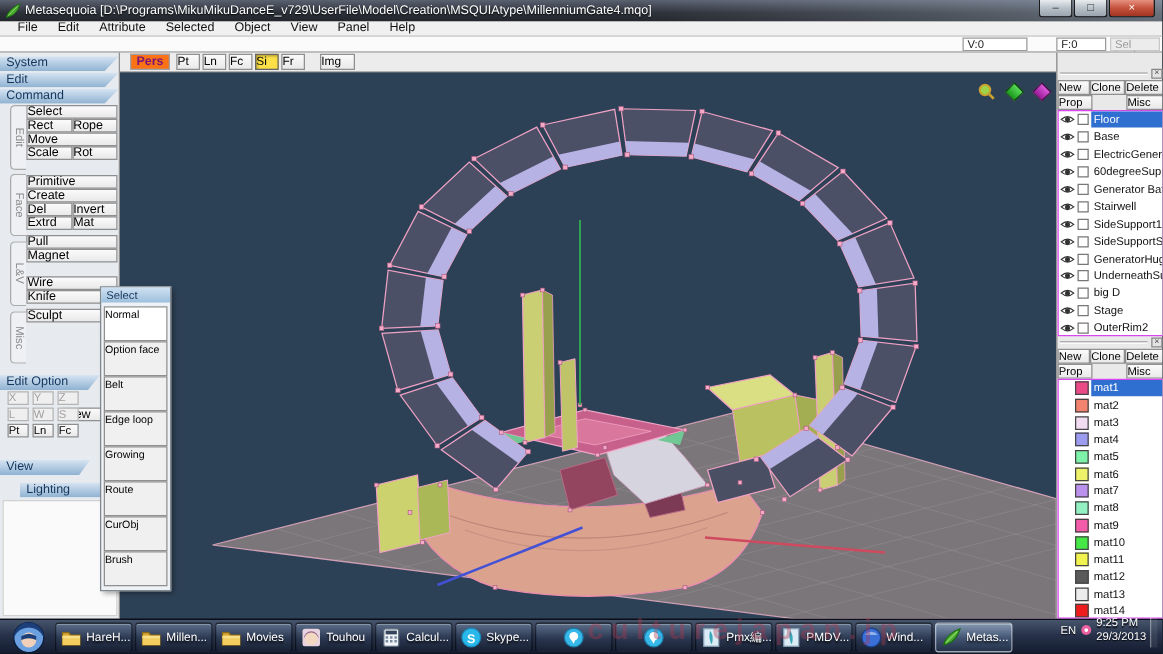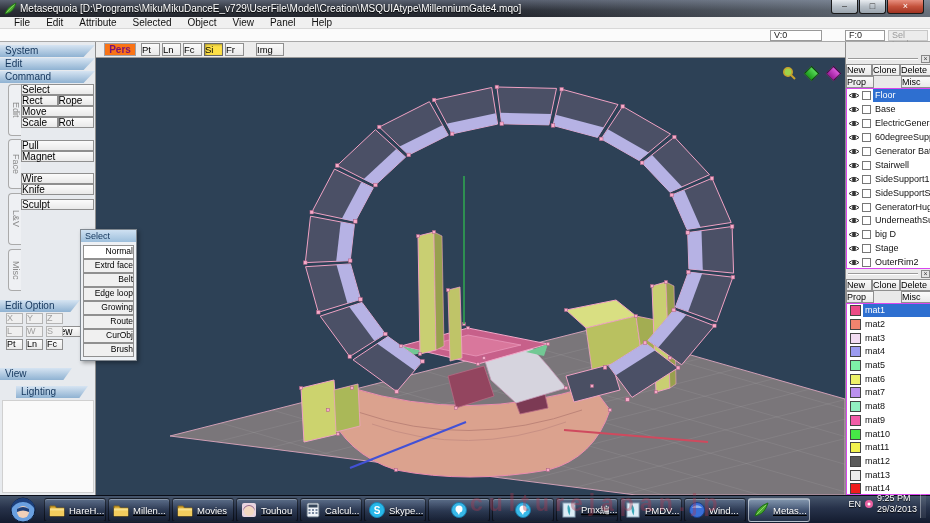--- a/index.html
+++ b/index.html
@@ -43,21 +43,21 @@
   #eo-hdr{top:258px;width:80px;}
   .eo-row{position:absolute;left:6px;display:flex;gap:3px;}
   .eo-btn{width:17px;height:11px;line-height:9px;font-size:9px;}
   .eo-btn.dis{color:#a0a0a0;border-color:#b4b4b4;background:#efefef;}
   #whitebox{position:absolute;left:2px;top:358px;width:92px;height:93px;background:#fafafa;border:1px solid #d0d0d0;}
 
   
   #popup{left:80px;top:229px;width:57px;z-index:10;background:#eef1f5;border:1px solid #808890;box-shadow:2px 2px 4px rgba(0,0,0,.35);}
   #popup-title{height:12px;background:linear-gradient(#cfe1f2,#9dbfdc);font-size:9px;line-height:12px;padding-left:4px;color:#14365c;}
   #popup-btns{padding:3px 2px;}
-  .pop-btn{height:14px;line-height:10px;font-size:8.5px;margin-bottom:0;background:#f0f0f0;border:1px solid #909090;text-align:right;}
+  .pop-btn{height:28px;line-height:10px;font-size:8.5px;margin-bottom:0;background:#f0f0f0;border:1px solid #909090;text-align:left;}
   .pop-btn.active{background:#fff;}
 
   
   #vptoolbar{left:96px;top:42px;width:749px;height:16px;background:#ececec;border-bottom:1px solid #9a9a9a;display:flex;align-items:center;padding-left:8px;gap:2px;}
   #pers-tab{width:32px;height:13px;line-height:11px;text-align:center;font-weight:bold;color:#7a1278;border:1px solid #a0a0a8;background:#f97316;font-size:10px;margin-right:3px;}
   .vp-toggle{width:19px;height:13px;line-height:11px;font-size:9.5px;}
   .vp-toggle.pressed{background:#fde047;border-color:#666;box-shadow:inset 1px 1px 2px rgba(0,0,0,.3);}
   #img-btn{width:28px;height:13px;line-height:11px;margin-left:10px;font-size:9.5px;}
   #viewport{left:96px;top:58px;width:749px;height:437px;background:#2d4156;}
   .vicon{position:absolute;width:15px;height:15px;}
@@ -76,21 +76,21 @@
   .eye{width:12px;height:11px;margin-left:1px;flex:none;}
   .cb{width:9px;height:9px;border:1px solid #777;background:#fff;margin:0 2px;flex:none;}
   .rlabel{flex:1;font-size:9px;line-height:13px;padding-left:2px;white-space:nowrap;overflow:hidden;height:13px;color:#111;}
   .rlabel.sel{background:#2e6fd0;color:#fff;}
   .swatch{width:11px;height:11px;border:1px solid #444;margin:0 2px 0 3px;flex:none;}
 
   
   #taskbar{left:0;top:495px;width:930px;height:28px;background:linear-gradient(#46556b,#27324a 45%,#131b2e);border-top:1px solid #0a0e18;}
   #start-btn{position:absolute;left:6px;top:1px;width:34px;height:26px;}
   #tb-buttons{position:absolute;left:44px;top:2px;display:flex;gap:2px;}
-  .tb-btn{width:62px;height:24px;border:1px solid rgba(0,0,0,.55);border-radius:3px;background:linear-gradient(rgba(140,165,200,.38),rgba(70,90,120,.22) 55%,rgba(30,40,60,.25));box-shadow:inset 0 1px 0 rgba(255,255,255,.28);display:flex;align-items:center;padding-left:3px;gap:3px;overflow:hidden;text-decoration:underline;}
+  .tb-btn{width:62px;height:24px;border:1px solid rgba(0,0,0,.55);border-radius:3px;background:linear-gradient(rgba(140,165,200,.38),rgba(70,90,120,.22) 55%,rgba(30,40,60,.25));box-shadow:inset 0 1px 0 rgba(255,255,255,.28);display:flex;align-items:center;padding-left:3px;gap:3px;overflow:hidden;}
   .tb-btn.active{background:linear-gradient(rgba(190,215,240,.55),rgba(110,140,180,.38) 55%,rgba(60,80,110,.4));border-color:rgba(255,255,255,.5);}
   .tb-label{color:#fff;font-size:9.5px;text-shadow:0 1px 2px #000;white-space:nowrap;overflow:hidden;}
   .tb-icon{width:18px;height:18px;flex:none;}
   #tray{position:absolute;right:4px;top:0;height:16px;display:flex;align-items:center;gap:3px;}
   #tray-lang{color:#fff;font-size:9px;text-shadow:0 1px 1px #000;}
   #clock{color:#fff;font-size:9px;line-height:11px;text-shadow:0 1px 1px #000;}
   #show-desktop{width:6px;height:28px;border-left:1px solid rgba(255,255,255,.35);background:rgba(255,255,255,.08);}
   #watermark{position:absolute;left:470px;top:490px;width:455px;font-size:23px;font-weight:bold;letter-spacing:6px;color:rgba(170,55,80,.38);z-index:30;pointer-events:none;white-space:nowrap;overflow:hidden;}
 </style>
 </head>
@@ -137,20 +137,36 @@
         <div class="cmd-row">
           <div class="btn cmd-btn">Rect</div>
           <div class="btn cmd-btn">Rope</div>
         </div>
         <div class="cmd-row">
           <div class="btn cmd-btn">Move</div>
         </div>
         <div class="cmd-row">
           <div class="btn cmd-btn">Scale</div>
           <div class="btn cmd-btn">Rot</div>
+        </div>
+      </div>
+      <div class="cmd-group g2">
+        <div class="cmd-row">
+          <div class="btn cmd-btn">Primitive</div>
+        </div>
+        <div class="cmd-row">
+          <div class="btn cmd-btn">Create</div>
+        </div>
+        <div class="cmd-row">
+          <div class="btn cmd-btn">Del</div>
+          <div class="btn cmd-btn">Invert</div>
+        </div>
+        <div class="cmd-row">
+          <div class="btn cmd-btn">Extrd</div>
+          <div class="btn cmd-btn">Mat</div>
         </div>
       </div>
       <div class="cmd-group g3">
         <div class="cmd-row">
           <div class="btn cmd-btn">Pull</div>
         </div>
         <div class="cmd-row">
           <div class="btn cmd-btn">Magnet</div>
         </div>
       </div>
@@ -376,21 +392,21 @@
     <line x1="9" y1="9" x2="13" y2="13" stroke="#c9a12c" stroke-width="2"></line>
   </svg>
   <div class="vicon diamond" style="left:710px;top:10px;background:linear-gradient(#5ada5a,#1a9a1a);"></div>
   <div class="vicon diamond" style="left:732px;top:10px;background:linear-gradient(#da5ada,#9a1a9a);"></div>
 </div>
 
 <div id="popup" class="abs">
   <div id="popup-title">Select</div>
   <div id="popup-btns">
       <div class="pop-btn active">Normal</div>
-      <div class="pop-btn">Extrd face</div>
+      <div class="pop-btn">Option face</div>
       <div class="pop-btn">Belt</div>
       <div class="pop-btn">Edge loop</div>
       <div class="pop-btn">Growing</div>
       <div class="pop-btn">Route</div>
       <div class="pop-btn">CurObj</div>
       <div class="pop-btn">Brush</div>
     </div>
 </div>
 
 <div id="rightpanel" class="abs">
@@ -519,21 +535,21 @@
   </div>
   <div id="mp-btns1" class="prow" style="top:237px;">
       <div class="btn pbtn" style="width: 26px;">New</div>
       <div class="btn pbtn" style="width: 28px;">Clone</div>
       <div class="btn pbtn" style="width: 31px;">Delete</div>
     </div>
   <div id="mp-btns2" class="prow" style="top:249px;">
       <div class="btn pbtn" style="width: 28px;">Prop</div>
       <div class="btn pbtn" style="width: 30px; margin-left: auto;">Misc</div>
     </div>
-  <div id="mat-list" class="rlist" style="top:261px;height:192px;">
+  <div id="mat-list" class="rlist" style="top:261px;height:192px;padding-left:10px;">
       <div class="mat-row">
         <span class="swatch" style="background: rgb(236, 74, 134);"></span>
         <div class="rlabel sel">mat1</div>
       </div>
       <div class="mat-row">
         <span class="swatch" style="background: rgb(242, 131, 110);"></span>
         <div class="rlabel">mat2</div>
       </div>
       <div class="mat-row">
         <span class="swatch" style="background: rgb(242, 220, 242);"></span>

